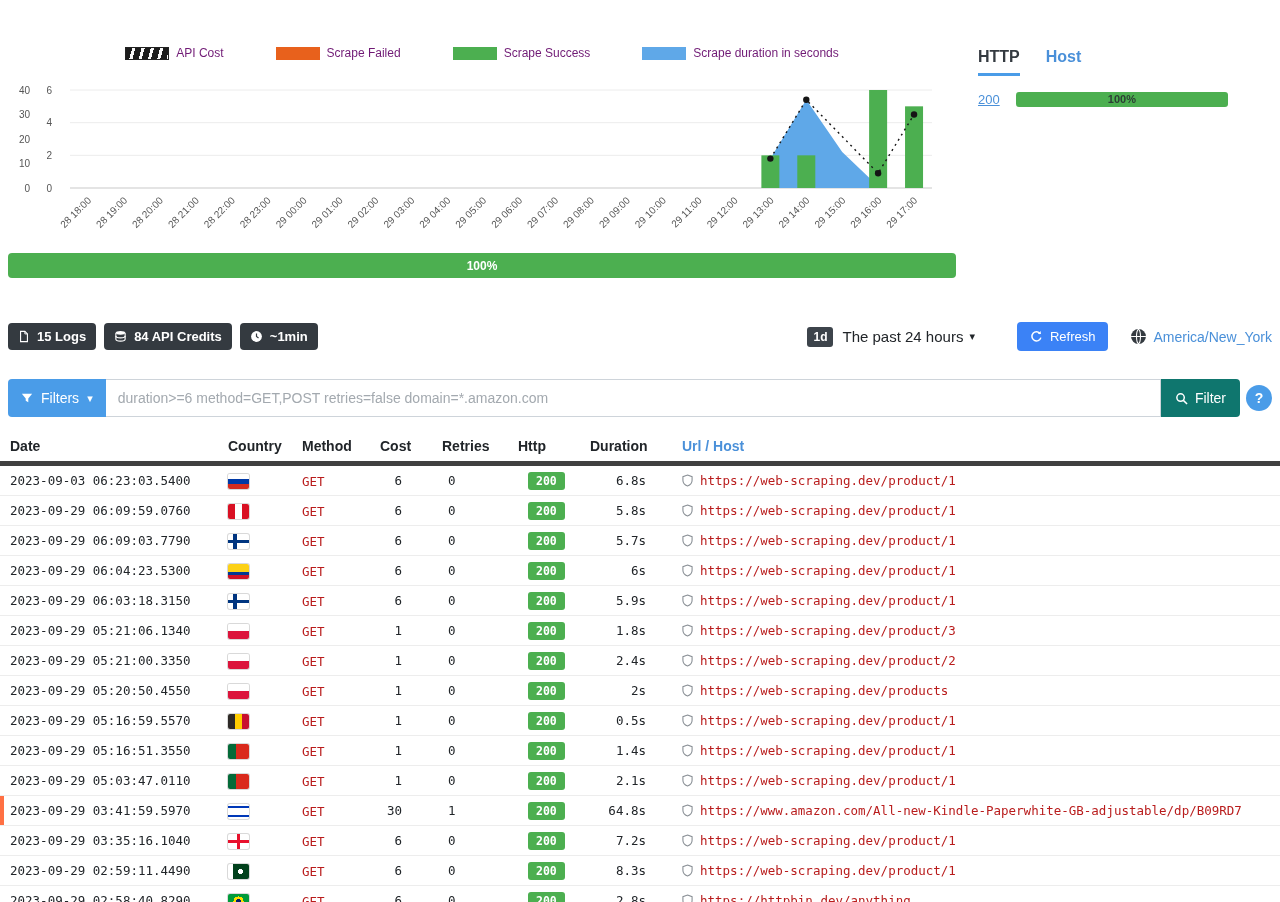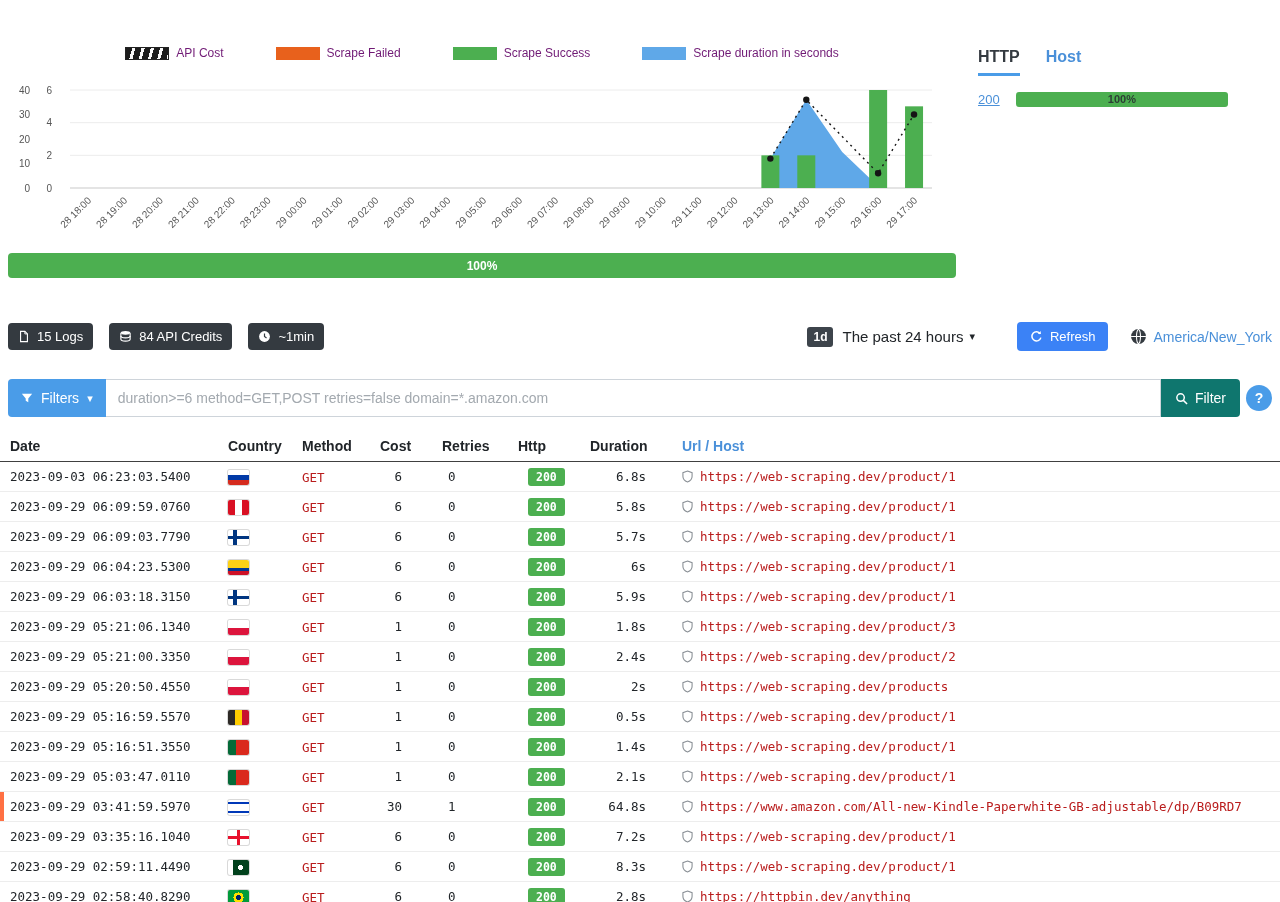--- a/index.html
+++ b/index.html
@@ -31,21 +31,21 @@
   .tab.inactive { color: #4a90d9; }
   .status-row { display: flex; align-items: center; gap: 16px; margin-top: 16px; }
   .code-link { font-size: 13px; color: #4a90d9; text-decoration: underline; cursor: pointer; }
   .status-bar {
     flex: 1; height: 15px; background: #4caf50; border-radius: 3px;
     text-align: center; font-size: 11px; font-weight: bold; color: #2c3e35; line-height: 15px;
   }
   .stats-row { display: flex; align-items: center; padding: 0 8px; margin-top: 44px; }
   .badge-dark {
     background: #343a40; color: #fff; border-radius: 4px; padding: 6px 10px;
-    font-size: 13px; font-weight: normal; display: inline-flex; align-items: center; gap: 7px; margin-right: 16px;
+    font-size: 13px; font-weight: bold; display: inline-flex; align-items: center; gap: 7px; margin-right: 8px;
   }
   .stats-right { margin-left: auto; display: flex; align-items: center; }
   .badge-1d { background: #3d444b; color: #fff; font-size: 12px; font-weight: bold; padding: 3px 6px; border-radius: 3px; margin-right: 9px; }
   .period { font-size: 15px; color: #212529; margin-right: 42px; cursor: pointer; display: inline-flex; align-items: center; gap: 6px; }
   .caret { font-size: 11px; color: #212529; }
   .btn-refresh {
     background: #3b82f6; color: #fff; border: none; border-radius: 4px; padding: 7px 13px;
     font-size: 13px; display: inline-flex; gap: 7px; align-items: center; cursor: pointer; margin-right: 22px;
     font-family: inherit;
   }
@@ -65,21 +65,21 @@
     display: flex; align-items: center; gap: 7px; font-size: 14px; height: 38px; cursor: pointer; font-family: inherit;
   }
   .btn-help {
     width: 26px; height: 26px; border-radius: 50%; background: #4a9ce8; color: #fff; border: none;
     font-weight: bold; font-size: 14px; display: flex; align-items: center; justify-content: center;
     margin-left: 6px; align-self: center; cursor: pointer; font-family: inherit;
   }
   table.logs { width: 100%; border-collapse: collapse; table-layout: fixed; margin-top: 14px; }
   table.logs th {
     text-align: left; font-size: 14px; font-weight: bold; color: #212529;
-    padding: 7px 8px; border-bottom: 1px solid #404040; white-space: nowrap;
+    padding: 7px 8px; border-bottom: 5px solid #404040; white-space: nowrap;
   }
   table.logs th.th-link { color: #4a90d9; cursor: pointer; }
   table.logs td { padding: 5px 8px; border-bottom: 1px solid #ededed; white-space: nowrap; overflow: hidden; }
   .mono { font-family: "DejaVu Sans Mono", "Liberation Mono", monospace; font-size: 12.5px; }
   .link { color: #b91c1c; cursor: pointer; }
   .c-date { padding-left: 10px !important; }
   .c-cost { text-align: right; padding-right: 32px !important; }
   .c-retries { padding-left: 14px !important; }
   .c-http { padding-left: 18px !important; }
   .c-duration { text-align: right; padding-right: 28px !important; }

